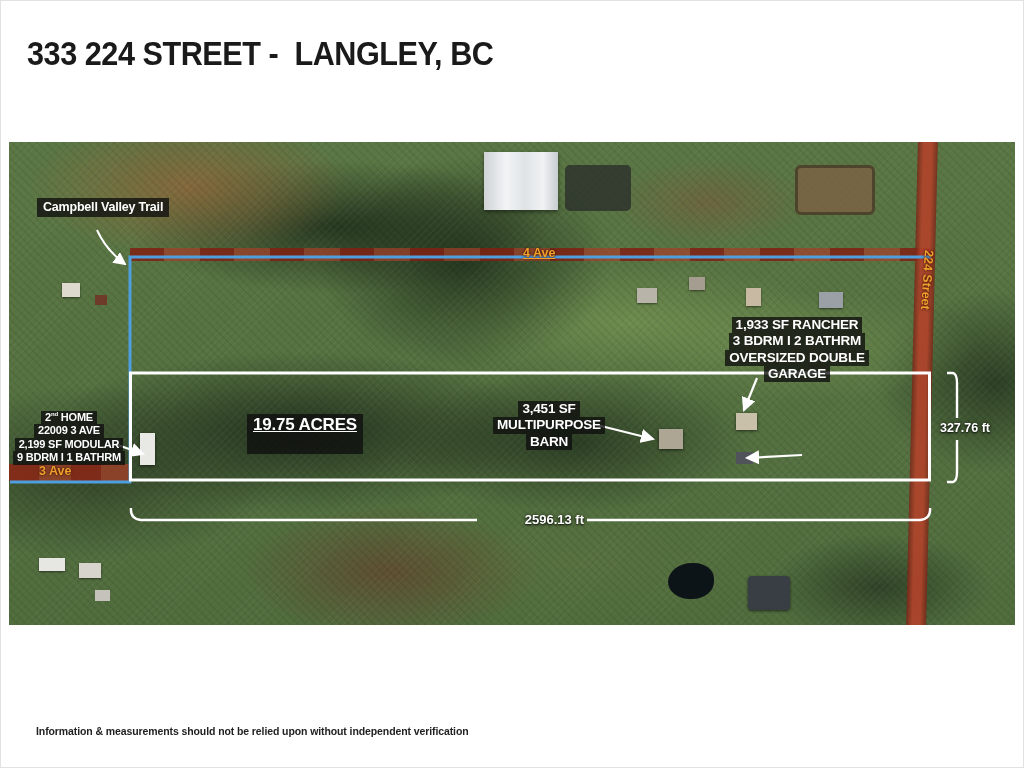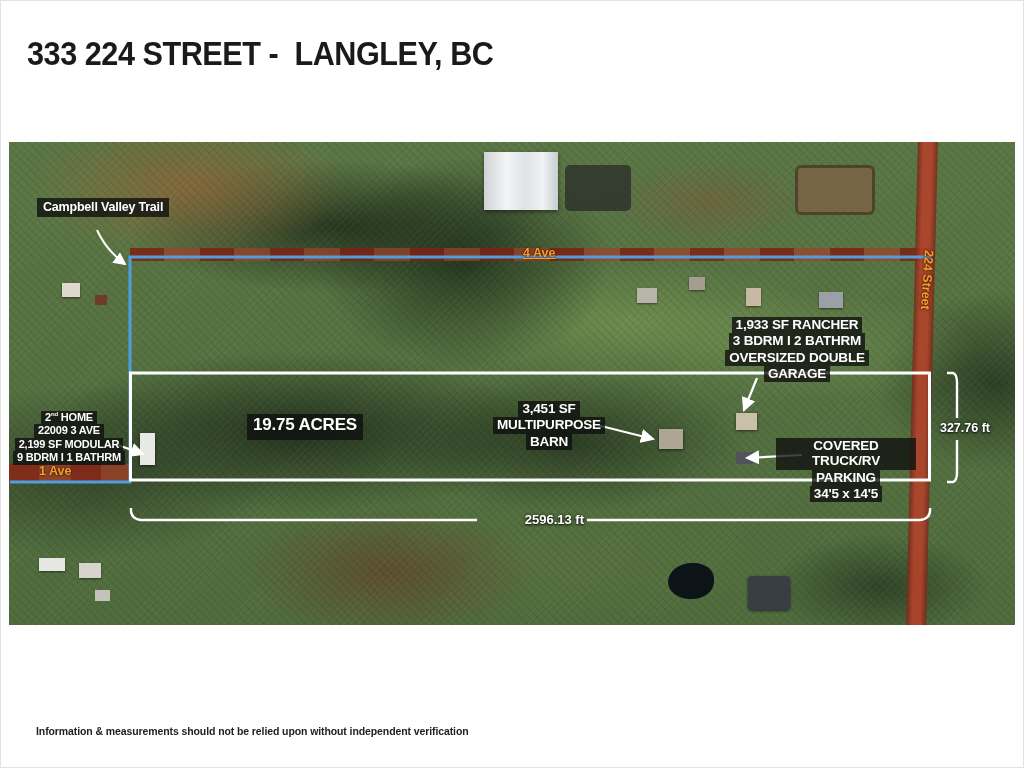--- a/index.html
+++ b/index.html
@@ -124,53 +124,48 @@
 
     <path d="M88,88 Q97,108 116,122" fill="none" stroke="#ffffff" stroke-width="2" marker-end="url(#arrow)"></path>
     <line x1="748" y1="236" x2="735" y2="268" stroke="#ffffff" stroke-width="2.2" marker-end="url(#arrow)"></line>
     <line x1="106" y1="302" x2="134" y2="312" stroke="#ffffff" stroke-width="2.2" marker-end="url(#arrow)"></line>
     <line x1="584" y1="282" x2="644" y2="297" stroke="#ffffff" stroke-width="2.2" marker-end="url(#arrow)"></line>
     <line x1="793" y1="313" x2="738" y2="316" stroke="#ffffff" stroke-width="2.2" marker-end="url(#arrow)"></line>
   </svg>
 
   <div class="street-label" style="left:514px;top:104px;text-decoration:underline;">4 Ave</div>
   <div class="street-label v-street" style="left:911px;top:108px;">224 Street</div>
-  <div class="street-label" style="left:30px;top:322px;">1 Ave</div>
+  <div class="street-label" style="left:30px;top:322px;">3 Ave</div>
 
   <div class="anno" style="left:28px;top:56px;font-size:12.5px;">
     <span class="ln" style="padding:2px 6px 3px;">Campbell Valley Trail</span>
   </div>
 
   <div class="anno" style="left:708px;top:175px;width:160px;font-size:13.5px;">
     <div class="lw"><span class="ln">1,933 SF  RANCHER</span></div>
     <div class="lw"><span class="ln">3 BDRM  I  2 BATHRM</span></div>
     <div class="lw"><span class="ln">OVERSIZED DOUBLE</span></div>
     <div class="lw"><span class="ln">GARAGE</span></div>
   </div>
 
   <div class="anno" style="left:-10px;top:242px;width:140px;font-size:11px;margin-top:27px;">
     <div class="lw"><span class="ln"><span>2</span><sup>nd</sup><span style="white-space:pre;"> HOME</span></span></div>
     <div class="lw"><span class="ln">22009  3 AVE</span></div>
     <div class="lw"><span class="ln">2,199 SF MODULAR</span></div>
     <div class="lw"><span class="ln">9 BDRM  I  1 BATHRM</span></div>
   </div>
 
   <div class="anno" style="left:238px;top:272px;font-size:17px;">
-    <span class="ln" style="padding:1px 6px 6px;">19.75 ACRES</span>
+    <span class="ln" style="padding:1px 6px 20px;text-decoration:underline;">19.75 ACRES</span>
   </div>
 
   <div class="anno" style="left:475px;top:259px;width:130px;font-size:13.5px;">
     <div class="lw"><span class="ln">3,451 SF</span></div>
     <div class="lw"><span class="ln">MULTIPURPOSE</span></div>
     <div class="lw"><span class="ln">BARN</span></div>
   </div>
 
-  <div class="anno" style="left:767px;top:296px;width:140px;font-size:13.5px;">
-    <div class="lw"><span class="ln">COVERED TRUCK/RV</span></div>
-    <div class="lw"><span class="ln">PARKING</span></div>
-    <div class="lw"><span class="ln">34'5 x 14'5</span></div>
-  </div>
 
   <div class="measure-label" style="left:471px;top:370px;width:104px;">2596.13 ft</div>
   <div class="measure-label" style="left:923px;top:279px;width:58px;font-size:12.5px;">327.76 ft</div>
 </div>
 
 <div class="disclaimer">Information &amp; measurements should not be relied upon without independent verification</div>
 
 </body></html>

